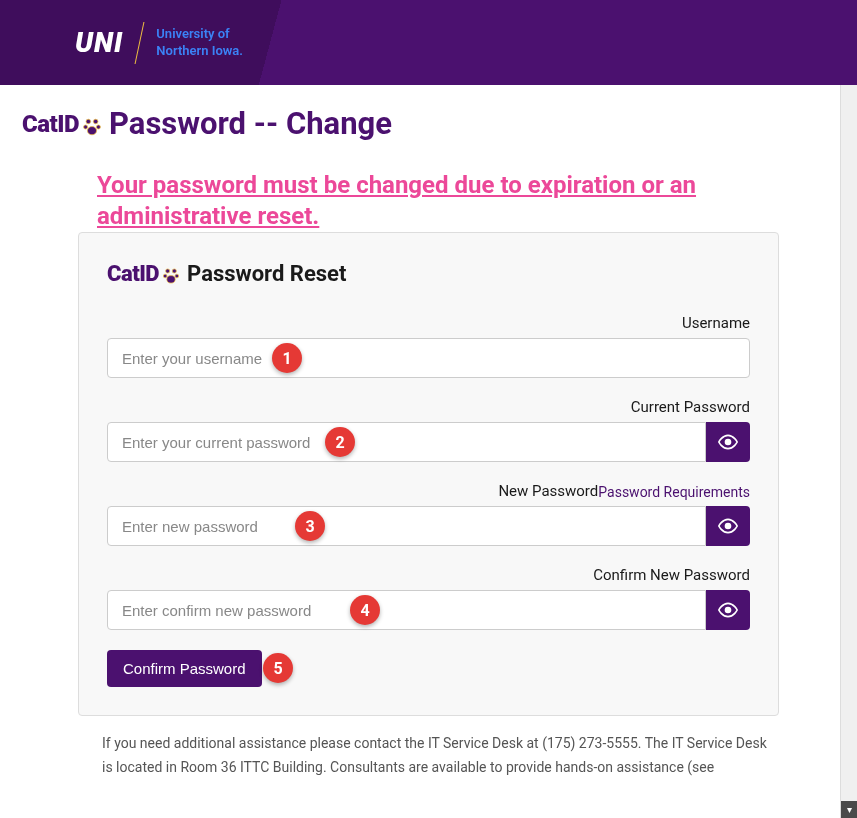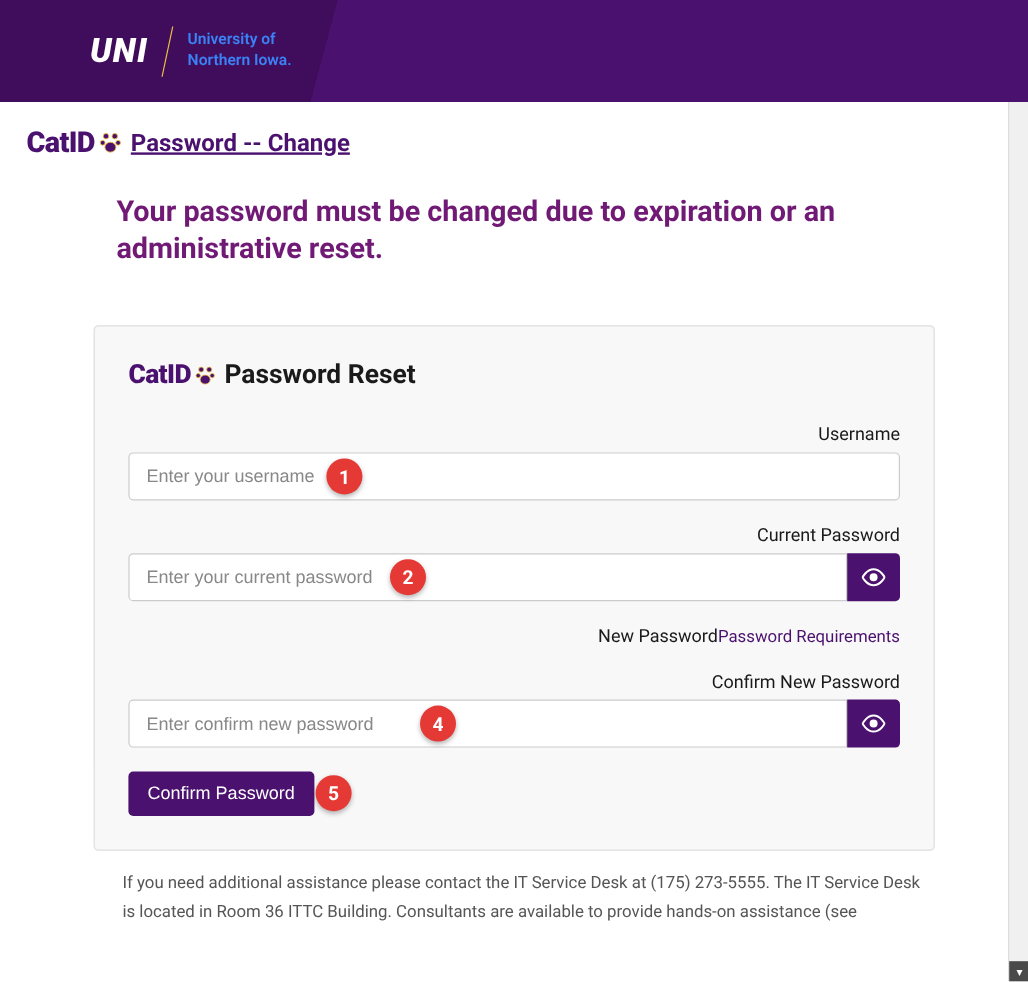--- a/index.html
+++ b/index.html
@@ -82,51 +82,50 @@
       padding: 20px 22px 0 22px;
     }
     .page-title-row {
       display: flex;
       align-items: center;
       gap: 6px;
       margin-bottom: 28px;
     }
     .catid-logo {
       display: inline-flex;
-      align-items: center;
+      align-items: flex-end;
       gap: 2px;
     }
     .catid-text {
       font-weight: 900;
       color: #4b116f;
       font-size: 24px;
       letter-spacing: -0.5px;
     }
     .paw-icon {
       display: inline-block;
       width: 22px;
       height: 22px;
     }
     .paw-icon-small {
       width: 20px;
       height: 20px;
     }
     .page-title {
-      font-size: 20px;
+      font-size: 31px;
       font-weight: 700;
       color: #4b116f;
-      text-decoration: underline;
     }
     .alert-text {
-      color: #701a75;
+      color: #ec4899;
       font-size: 24px;
       font-weight: 700;
       line-height: 1.3;
       padding: 0 75px;
-      margin-bottom: 48px;
+      text-decoration: underline;
     }
     .card {
       background: #f8f8f8;
       border: 1px solid #ddd;
       border-radius: 4px;
       padding: 28px;
       margin: 0 56px 0 56px;
     }
     .card-header {
       display: flex;
@@ -311,20 +310,30 @@
         </button>
         <div class="annot" style="left:218px; top:5px;">2</div>
       </div>
     </div>
 
     <div class="form-group">
       <div class="form-label-row">
         <label class="form-label">New Password</label>
         <a class="reqs-link">Password Requirements</a>
       </div>
+      <div class="input-row" style="position:relative;">
+        <input type="password" class="form-input" placeholder="Enter new password" style="">
+        <button class="eye-btn">
+          <svg width="20" height="20" viewBox="0 0 24 24" fill="none" stroke="#fff" stroke-width="2">
+            <path d="M1 12s4-8 11-8 11 8 11 8-4 8-11 8-11-8-11-8z"></path>
+            <circle cx="12" cy="12" r="3" fill="#fff"></circle>
+          </svg>
+        </button>
+        <div class="annot" style="left:188px; top:5px;">3</div>
+      </div>
     </div>
 
     <div class="form-group">
       <div class="form-label-row">
         <label class="form-label">Confirm New Password</label>
       </div>
       <div class="input-row" style="position:relative;">
         <input type="password" class="form-input" placeholder="Enter confirm new password" style="">
         <button class="eye-btn">
           <svg width="20" height="20" viewBox="0 0 24 24" fill="none" stroke="#fff" stroke-width="2">

